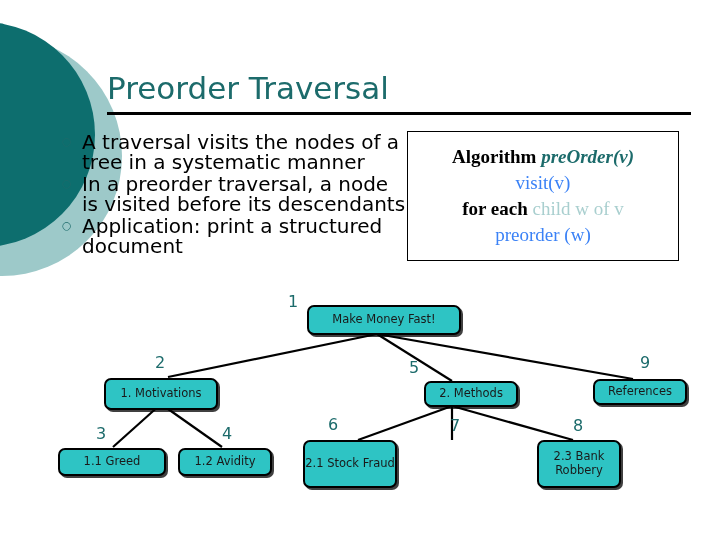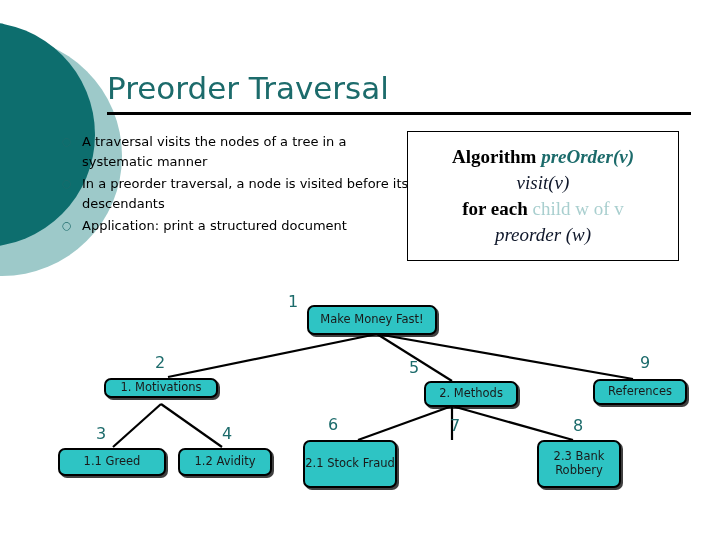--- a/index.html
+++ b/index.html
@@ -89,21 +89,21 @@
     color: #1c6b6b;
     font-size: 11px;
     line-height: 20px;
     text-align: left;
     padding-left: 2px;
     box-sizing: border-box;
   }
   .bullet-text {
     flex: 1 1 auto;
     color: #000000;
-    font-size: 13px;
+    font-size: 20px;
     line-height: 20px;
     font-family: "DejaVu Sans", sans-serif;
   }
 
   
   .algo-box {
     position: absolute;
     left: 407px;
     top: 131px;
     width: 272px;
@@ -118,21 +118,21 @@
     text-align: center;
     white-space: nowrap;
     line-height: 1.0;
   }
   .algo-l1 { margin-top: 15px;  font-size: 19px; }
   .algo-l2 { margin-top: 7px;  font-size: 19px; }
   .algo-l3 { margin-top: 7px;  font-size: 19px; }
   .algo-l4 { margin-top: 7px;  font-size: 19px; }
   .kw   { color:#000000; font-weight:bold; }
   .fn   { color:#1c6b6b; font-weight:bold; font-style:italic; }
-  .dim  { color:#0f172a; font-style:italic; }
+  .dim  { color:#3b82f6; }
   .dimn { color:#a9cfcf; font-style:normal; }
 
   
   #tree-layer {
     position: absolute;
     left: 0; top: 0;
     width: 720px; height: 540px;
     z-index: 4;
   }
   .node {
@@ -216,26 +216,26 @@
 
     <line x1="161" y1="404" x2="222" y2="447" stroke="#000000" stroke-width="2.2"></line>
 
     <line x1="452" y1="406" x2="358" y2="440" stroke="#000000" stroke-width="2.2"></line>
 
     <line x1="452" y1="406" x2="452" y2="440" stroke="#000000" stroke-width="2.2"></line>
 
     <line x1="452" y1="406" x2="573" y2="440" stroke="#000000" stroke-width="2.2"></line>
   </svg>
 
-  <div class="node" style="left:307px; top:305px; width:130px; height:30px;">
+  <div class="node" style="left:307px; top:305px; width:154px; height:30px;">
     <span>Make Money Fast!</span>
   </div>
   <div class="num" style="left:288px; top:294px;">1</div>
 
-  <div class="node" style="left:104px; top:378px; width:114px; height:20px;">
+  <div class="node" style="left:104px; top:378px; width:114px; height:32px;">
     <span>1. Motivations</span>
   </div>
   <div class="num" style="left:155px; top:355px;">2</div>
 
   <div class="node" style="left:58px; top:448px; width:108px; height:28px;">
     <span>1.1 Greed</span>
   </div>
   <div class="num" style="left:96px; top:426px;">3</div>
 
   <div class="node" style="left:178px; top:448px; width:94px; height:28px;">

